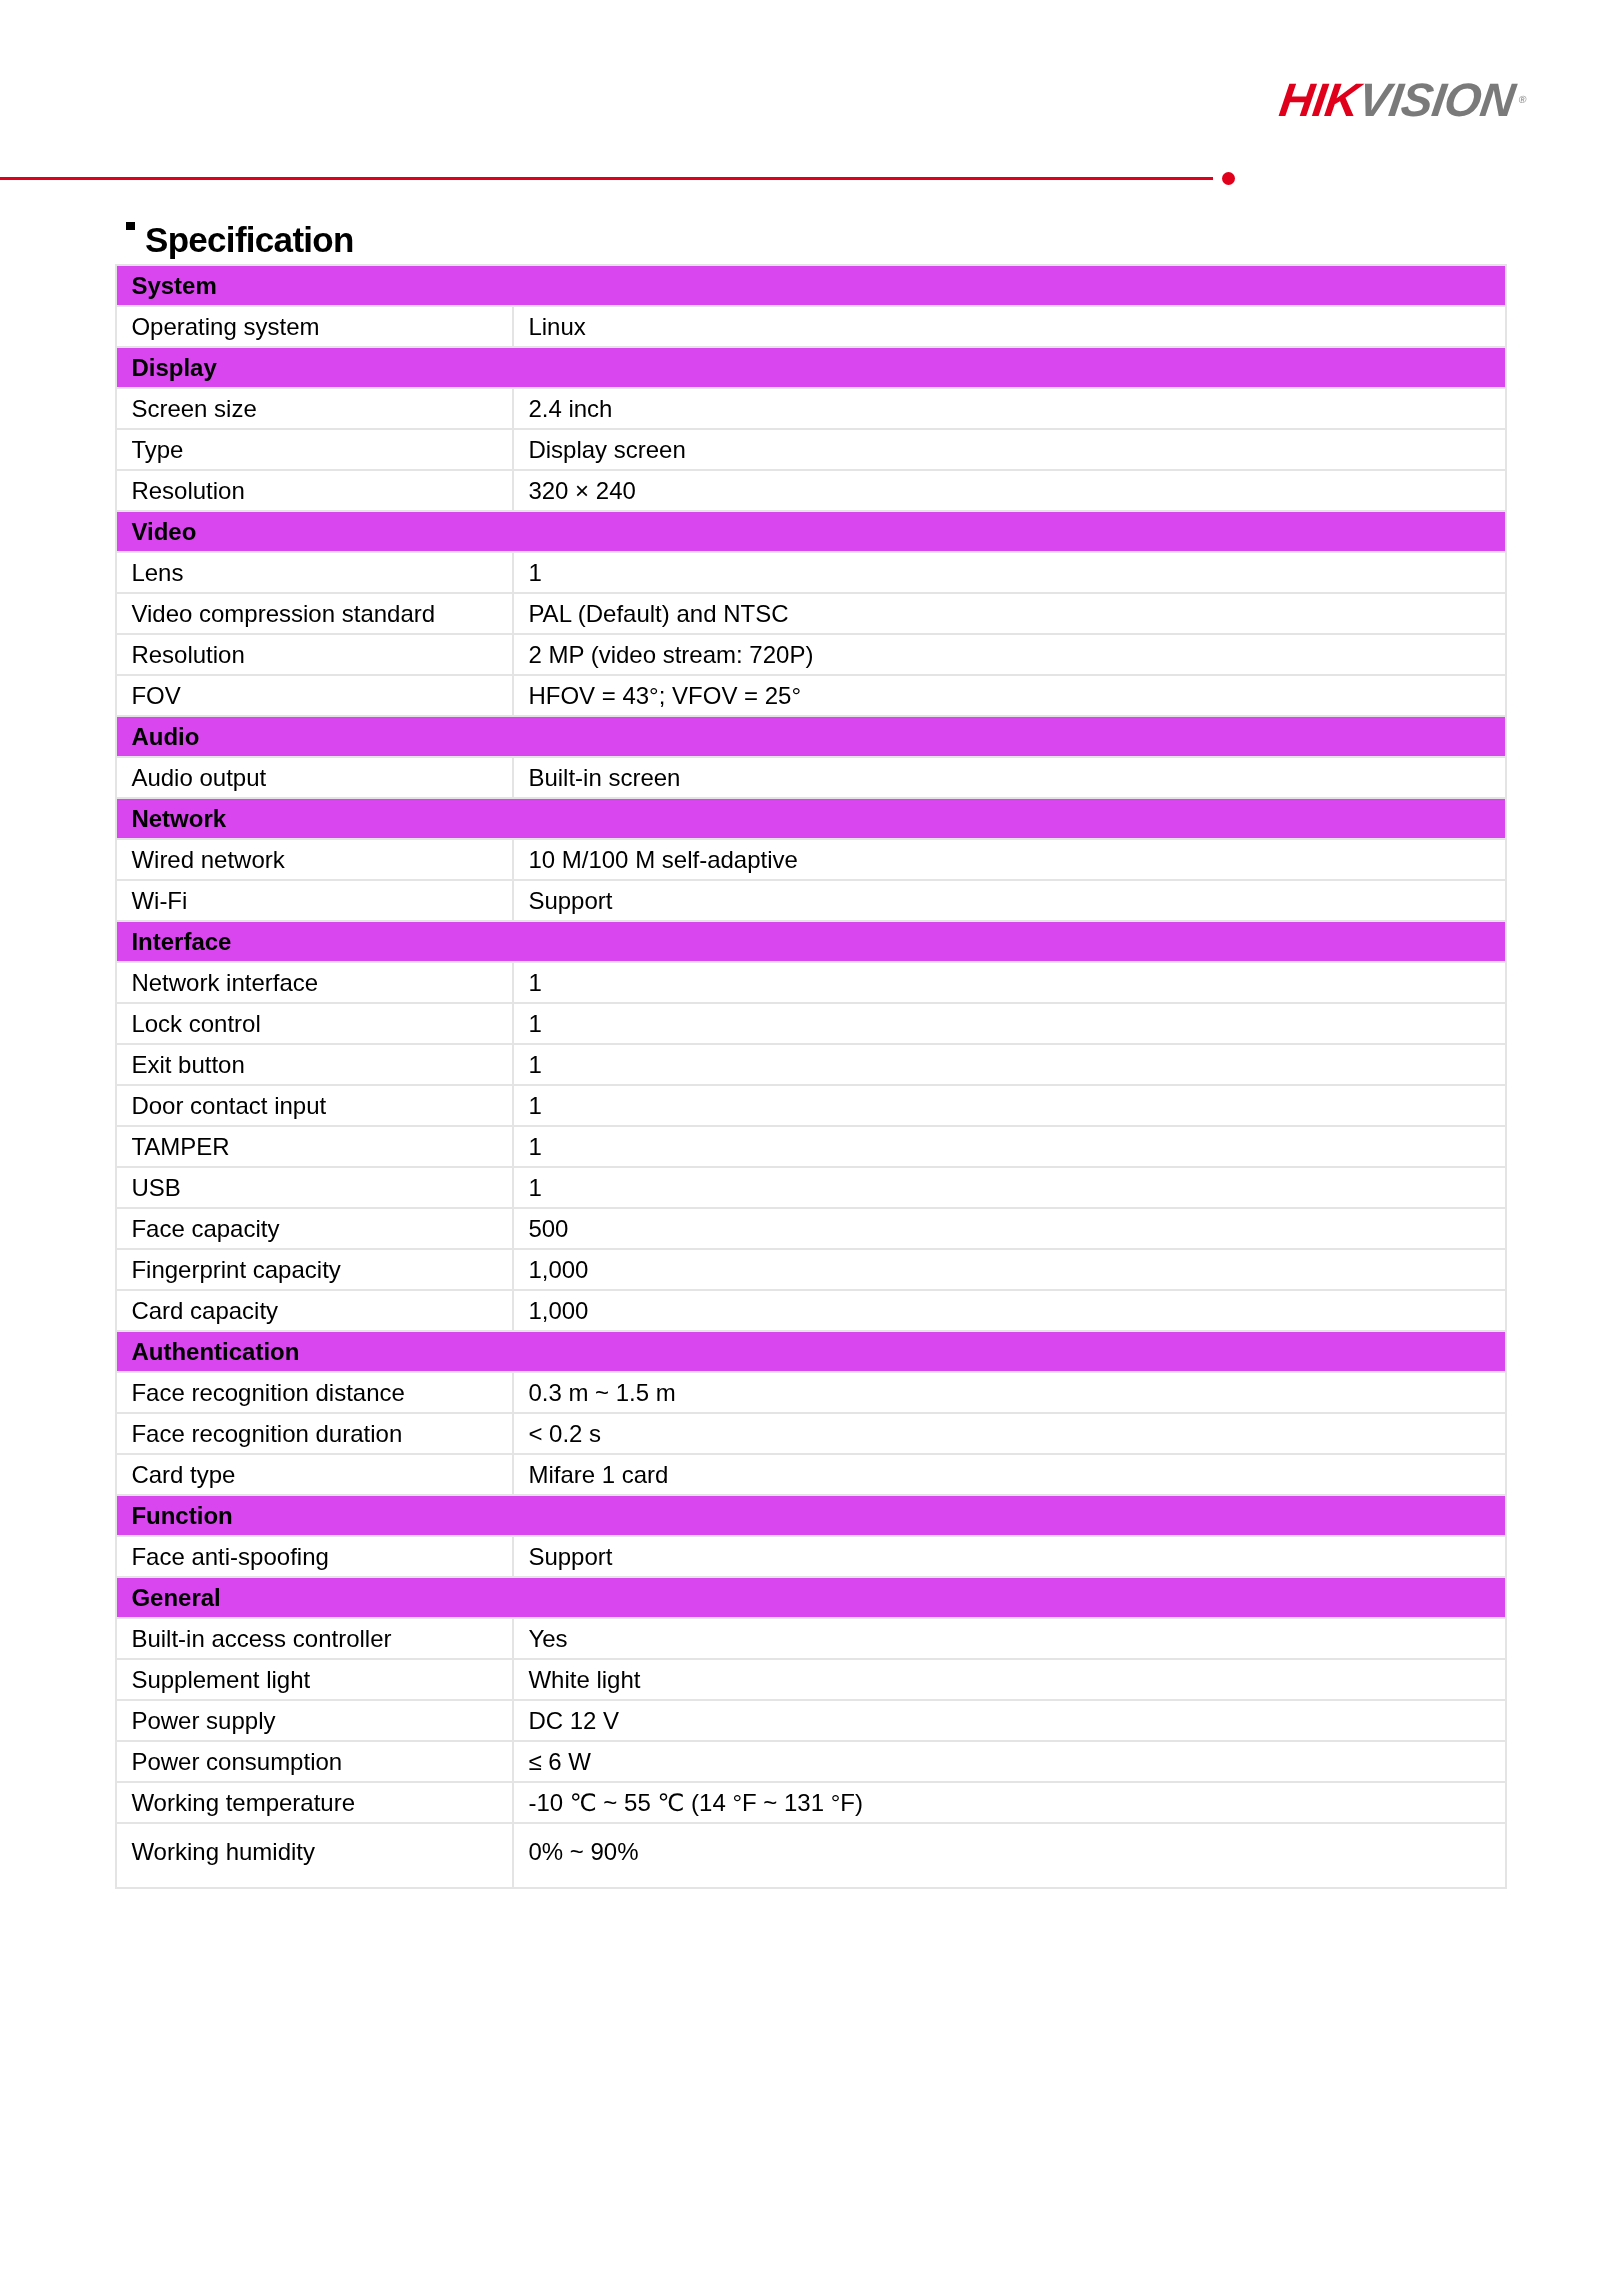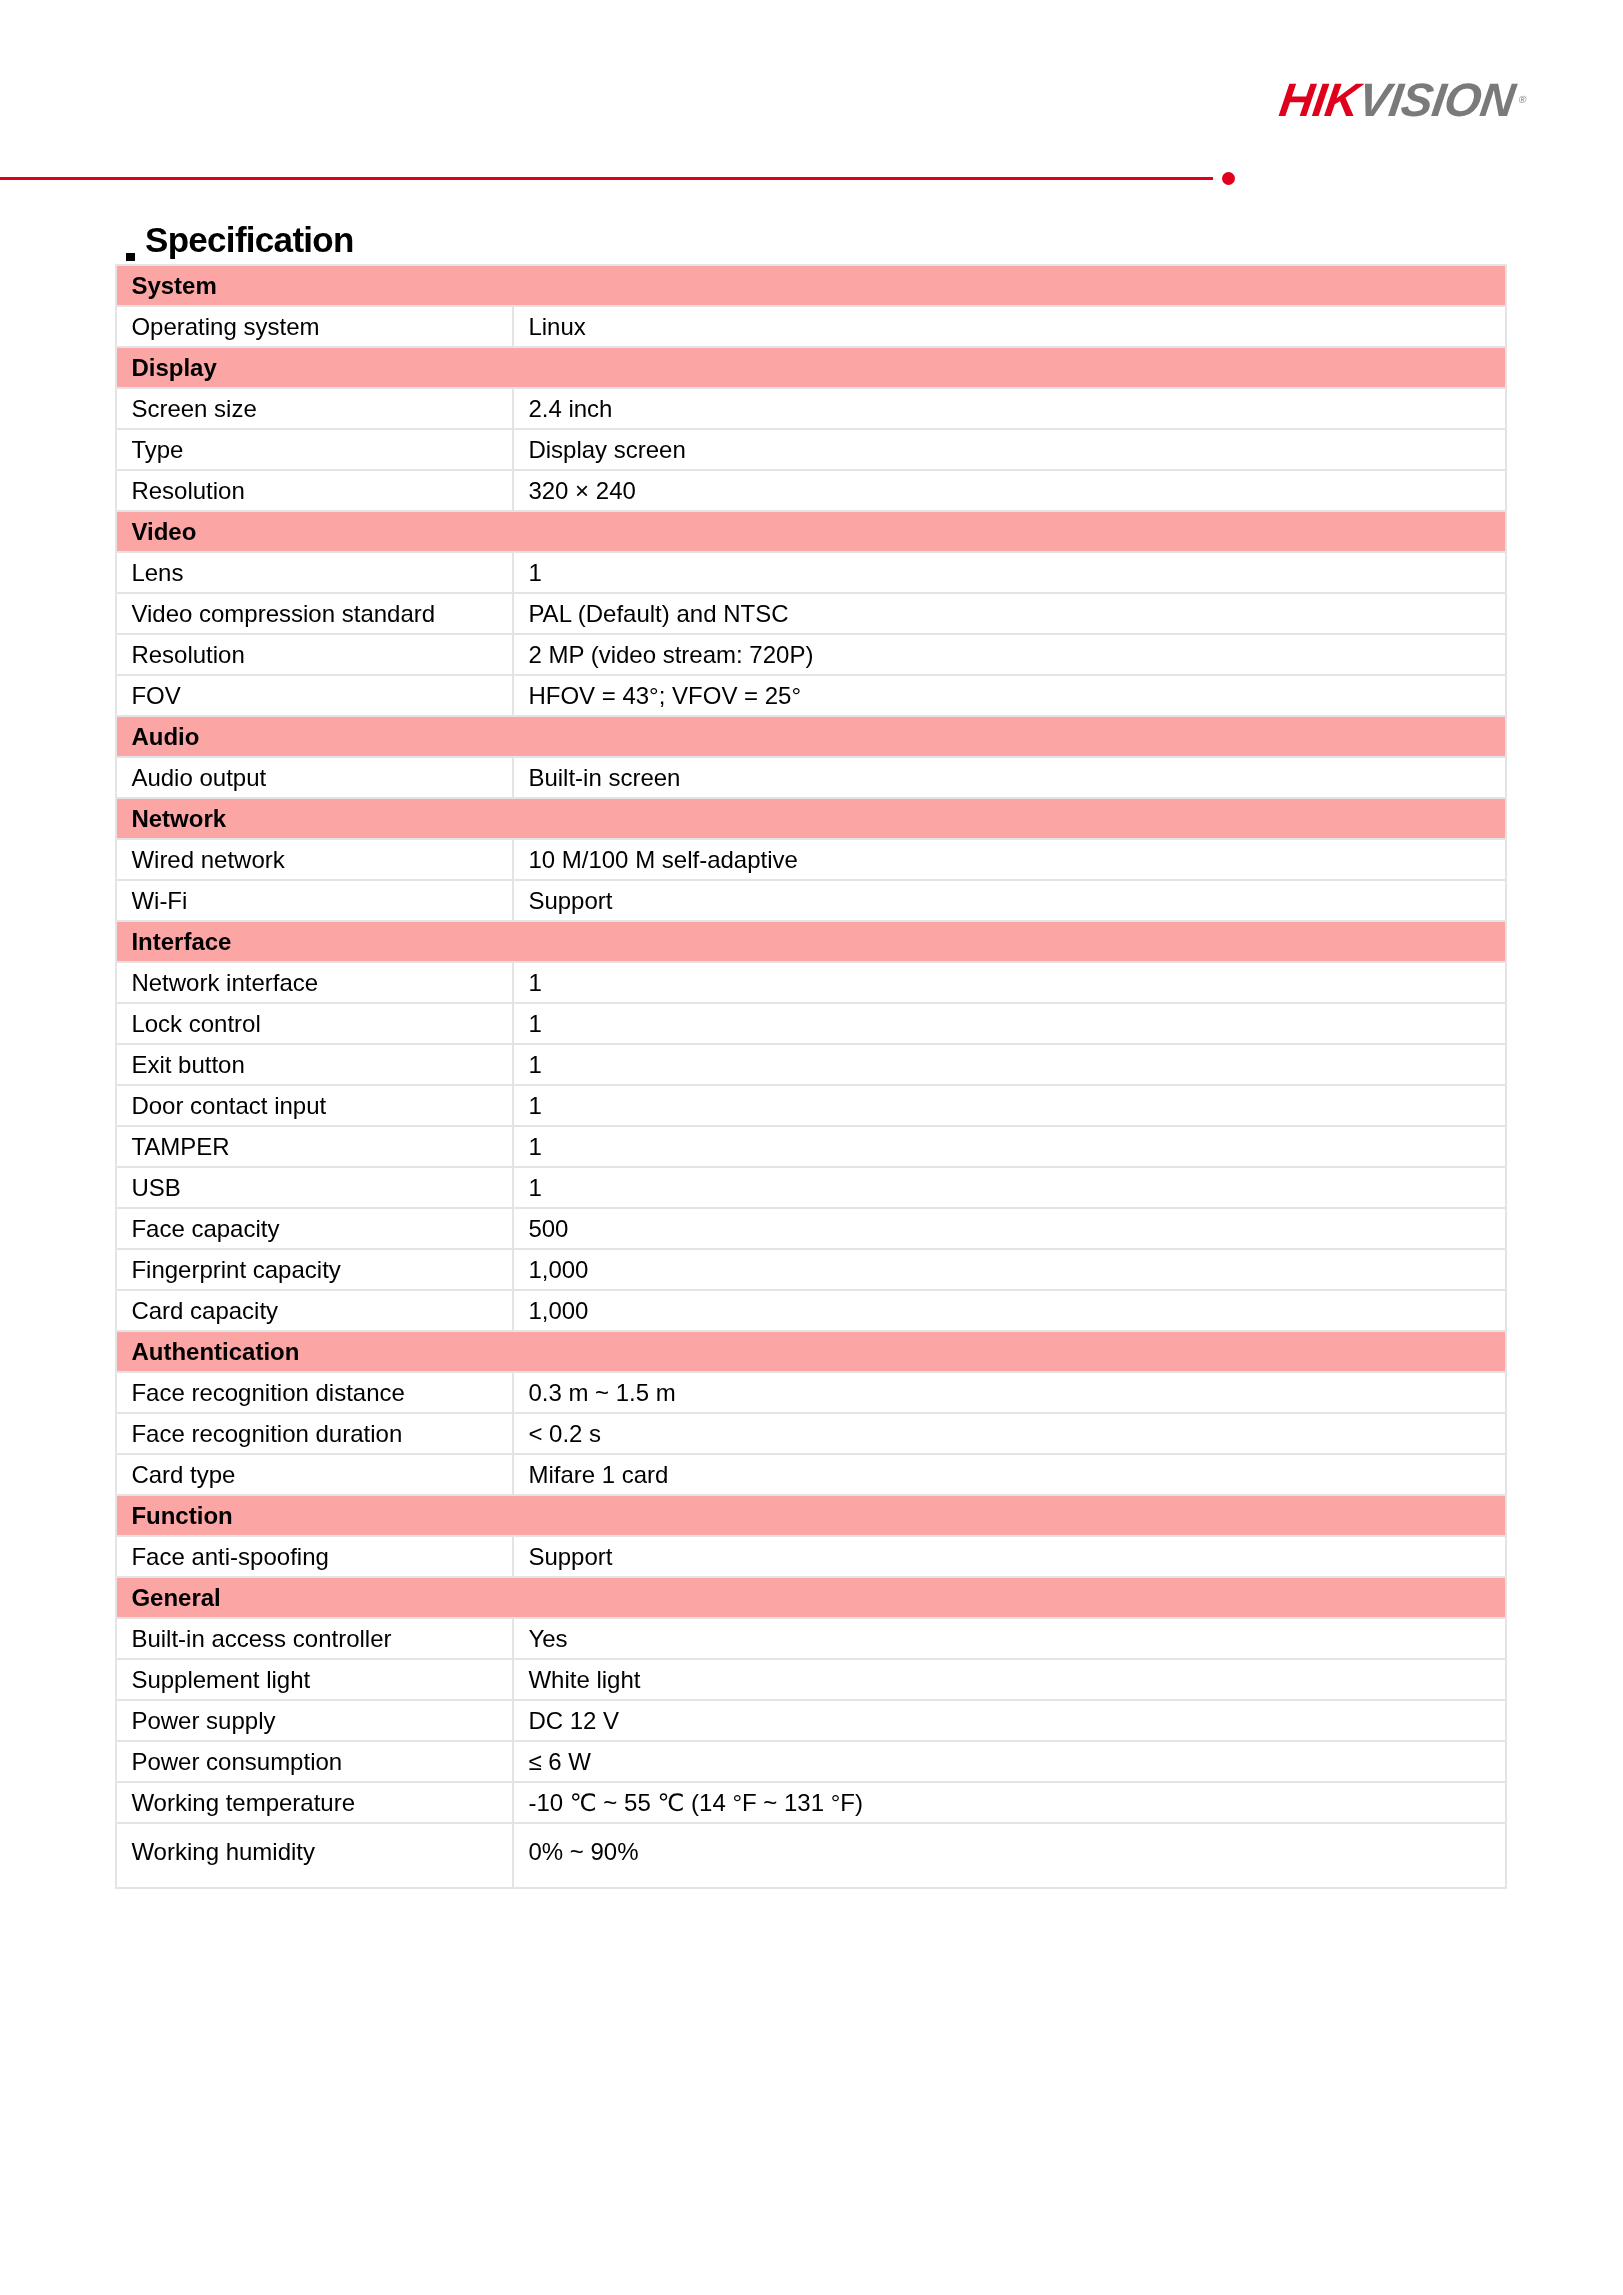--- a/index.html
+++ b/index.html
@@ -11,29 +11,29 @@
             font-size: 47px; letter-spacing: -0.7px; line-height: 46px; transform: skewX(-8deg); }
     .logo .hik { color: #e0001b; }
     .logo .vision { color: #7a7a7a; }
     .logo .reg { font-size: 10.5px; color: #9a9a9a; position: absolute; right: -11.8px; top: -1.3px; font-style: normal; }
 
     .rule { position: absolute; left: 0; top: 177px; width: 1213px; height: 3.3px; background: #e0001b; }
     .rule-dot { position: absolute; left: 1222px; top: 172px; width: 13px; height: 13px;
                 border-radius: 50%; background: #e0001b; }
 
     .heading { position: absolute; left: 126px; top: 219px; font-weight: bold; font-size: 35px;
-               line-height: 42px; letter-spacing: -0.7px; display: flex; align-items: flex-end; }
+               line-height: 42px; letter-spacing: -0.7px; display: flex; align-items: flex-start; }
     .heading .bullet { display: inline-block; width: 8.5px; height: 8.5px; background: #000; margin-right: 10.5px; margin-top: 2.6px; }
 
     table.spec { position: absolute; left: 115px; top: 264px; width: 1392px;
                  border-collapse: collapse; table-layout: fixed; }
     table.spec col.c1 { width: 397px; }
     table.spec td { border: 2px solid #e4e4e4; font-size: 24px; height: 39px; padding: 0 0 0 14.4px;
                     vertical-align: middle; line-height: 26px; white-space: nowrap; }
-    table.spec tr.section td { background: #fca5a5; font-weight: bold; }
+    table.spec tr.section td { background: #d946ef; font-weight: bold; }
     table.spec tr.tall td { height: 56px; padding-bottom: 6.5px; }
   </style>
 </head>
 <body>
 
 <div class="logo">
   <span class="hik">HIK</span><span class="vision">VISION</span>
   <span class="reg">®</span>
 </div>
 

